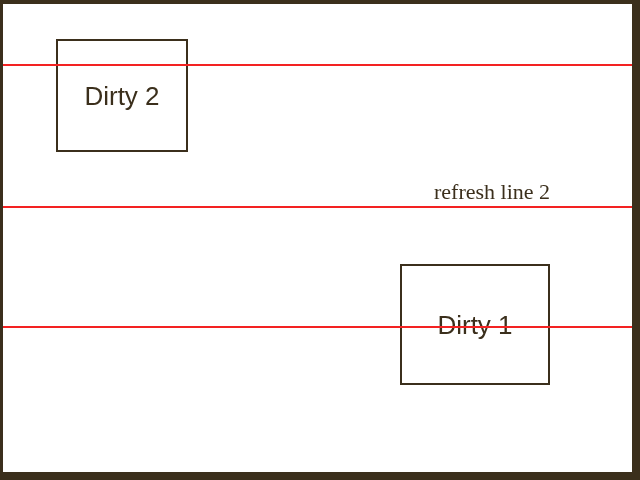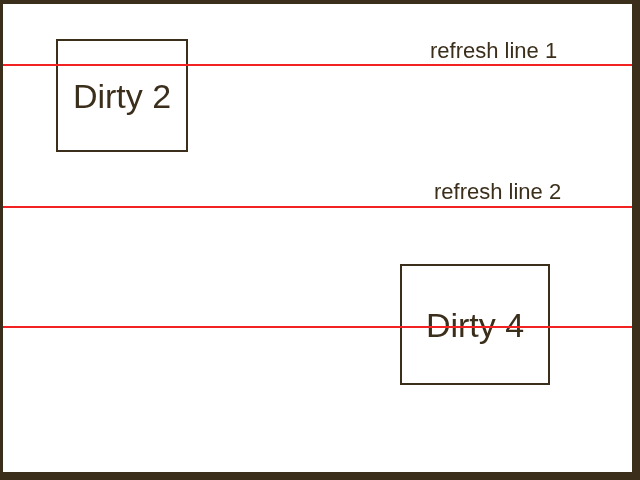--- a/index.html
+++ b/index.html
@@ -24,21 +24,21 @@
     position: absolute;
     box-sizing: border-box;
     border: 2px solid var(--ink, #3b2f1c);
     background: transparent;
     display: flex;
     align-items: center;
     justify-content: center;
     z-index: 10;
   }
   .dirty-rect .dirty-label {
-    font-size: 34px;
+    font-size: 26px;
     line-height: 34px;
     color: var(--ink, #3b2f1c);
     white-space: nowrap;
   }
   .refresh-line {
     position: absolute;
     height: 2px;
     background: var(--accent, #f32222);
     z-index: 30;
   }
@@ -50,29 +50,28 @@
     white-space: nowrap;
     z-index: 20;
   }
 </style>
 </head>
 <body>
 
 <div class="stage" style="--bg: #ffffff; --ink: #3b2f1c; --accent: #f32222; width: 640px; height: 480px;">
 
   <div class="dirty-rect" style="left: 400px; top: 264px; width: 150px; height: 121px;">
-    <span class="dirty-label">Dirty 4</span>
+    <span class="dirty-label">Dirty 1</span>
   </div>
 
   <div class="dirty-rect" style="left: 56px; top: 39px; width: 132px; height: 113px;">
     <span class="dirty-label">Dirty 2</span>
   </div>
 
-  <div class="refresh-label" style="left: 430px; top: 40px;">refresh line 1</div>
-  <div class="refresh-label" style="left: 434px; top: 181px;">refresh line 2</div>
+  <div class="refresh-label" style="left: 434px; top: 181px; font-family: Liberation Serif, serif;">refresh line 2</div>
 
   <div class="refresh-line" style="left: 3px; top: 64px; width: 629px; height: 2px;"></div>
   <div class="refresh-line" style="left: 3px; top: 206px; width: 629px; height: 2px;"></div>
   <div class="refresh-line" style="left: 3px; top: 326px; width: 629px; height: 2px;"></div>
 
   <div class="frame"></div>
 
 </div>
 
 </body></html>

